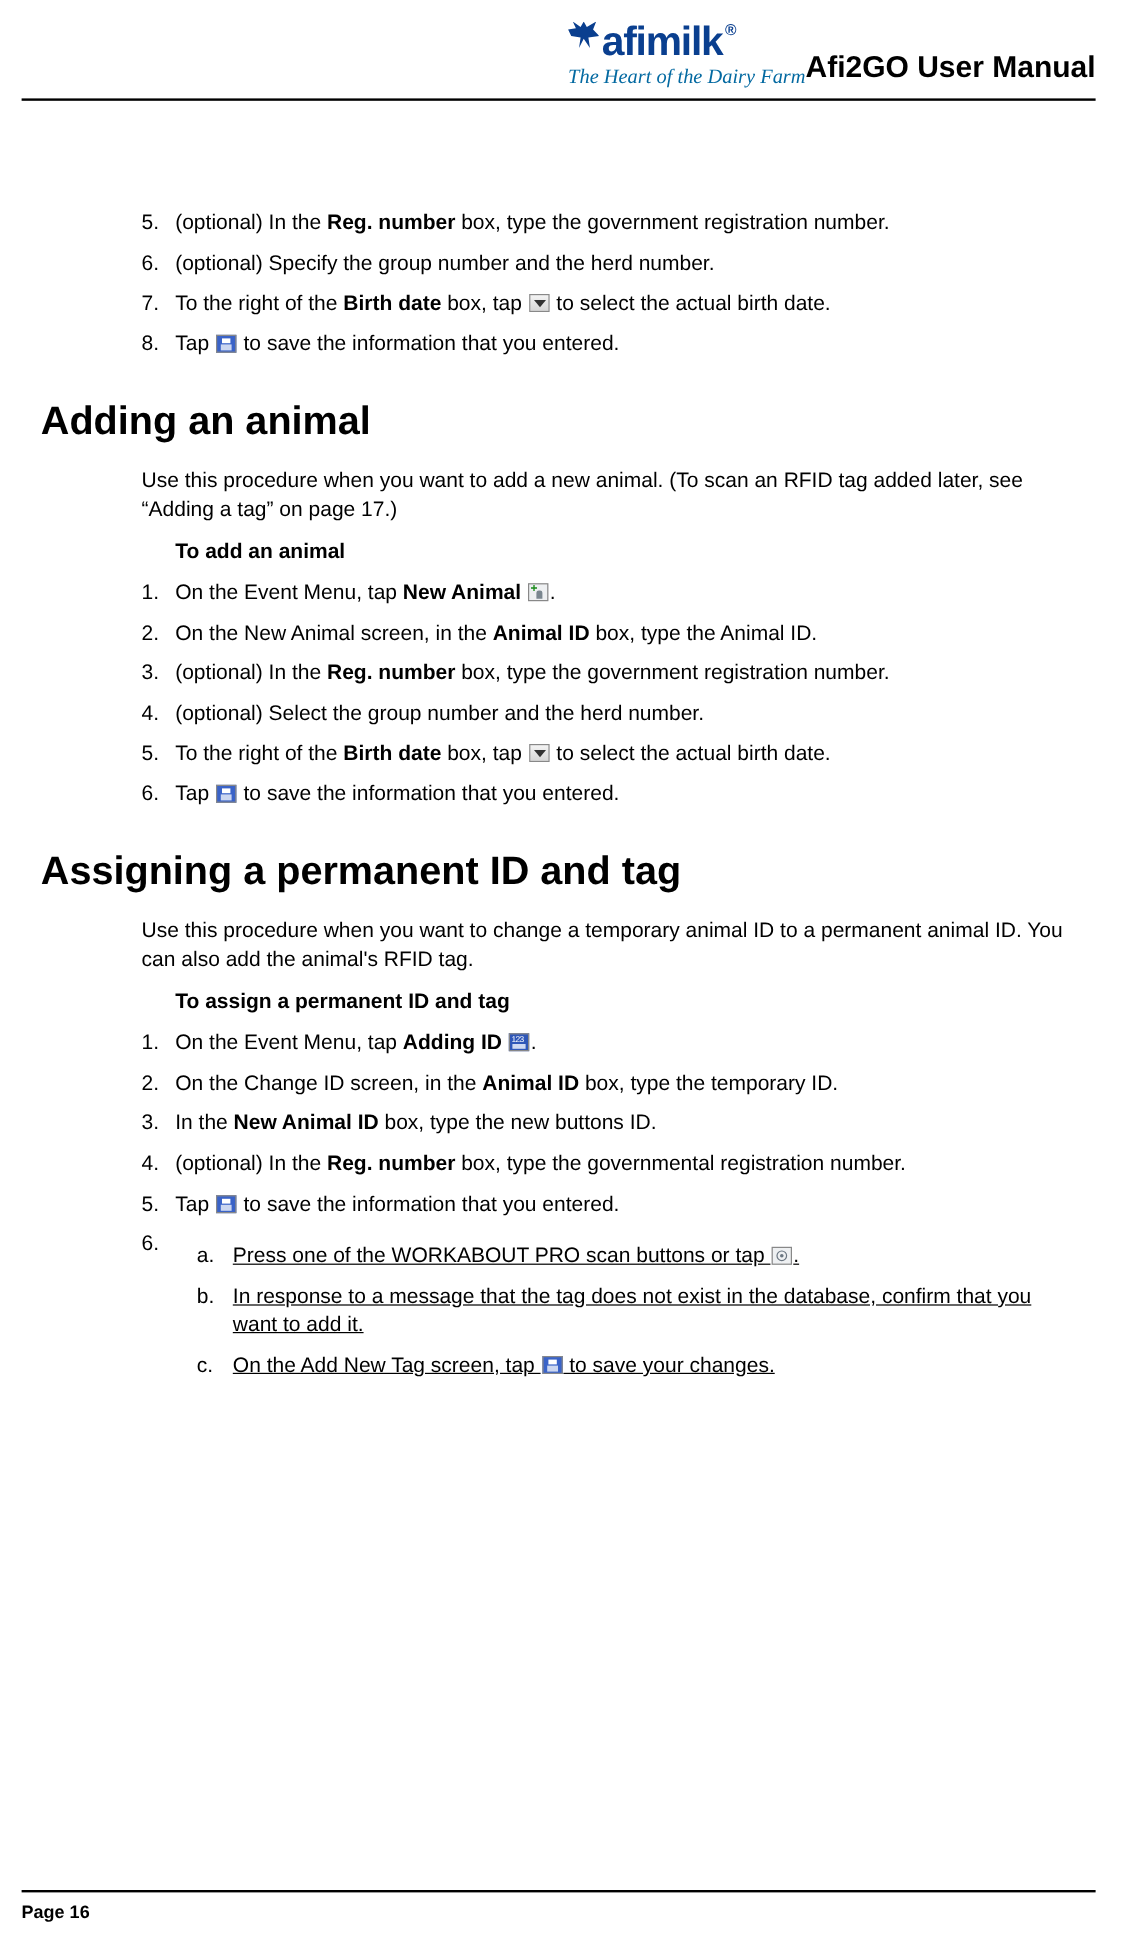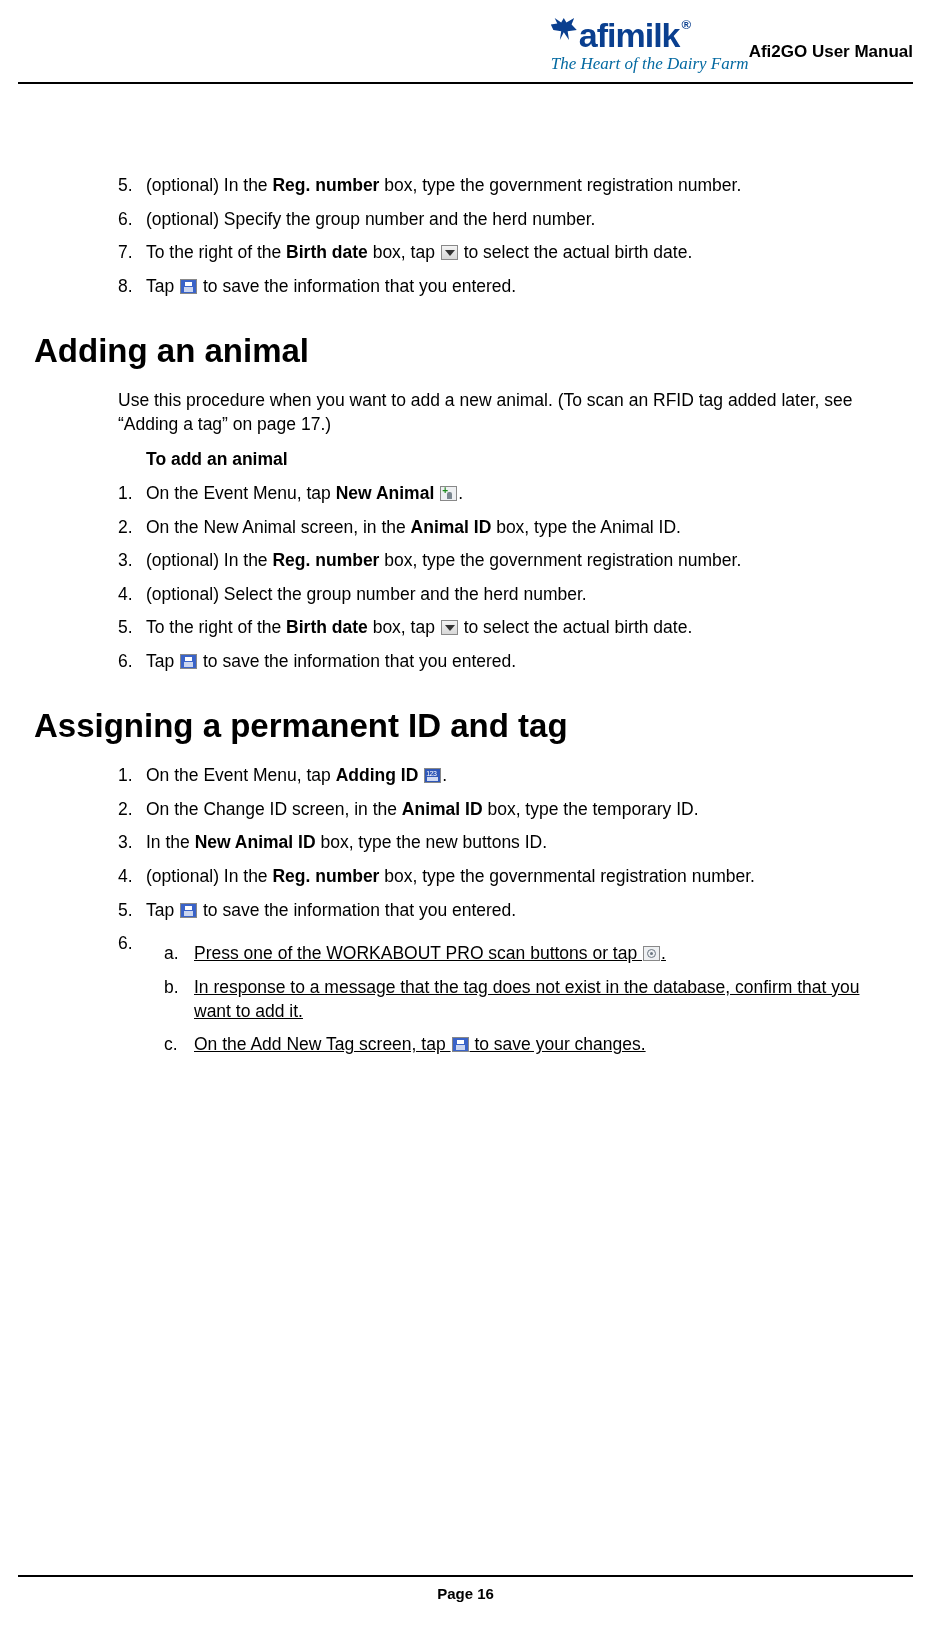--- a/index.html
+++ b/index.html
@@ -25,21 +25,21 @@
     margin-bottom: 90px;
   }
   .logo-block { display: flex; flex-direction: column; }
   .logo-top { display: flex; align-items: flex-start; font-family: Arial, Helvetica, sans-serif; font-weight: bold; font-size: 34px; color: #0a3f8f; letter-spacing: -1px; line-height: 1; }
   .logo-top .reg { font-size: 13px; margin-left: 2px; margin-top: 0; }
   .logo-top .cow {
     width: 26px; height: 22px; background: #0a3f8f; margin-right: 2px;
     clip-path: polygon(15% 0,25% 25%,0 30%,10% 55%,40% 60%,35% 100%,50% 65%,70% 100%,65% 60%,100% 55%,80% 30%,90% 0,60% 20%,50% 0,40% 20%);
   }
   .tagline { font-family: "Times New Roman", serif; font-style: italic; color: #0369a1; font-size: 17px; margin-top: 2px; }
-  .manual-title { font-family: Arial, Helvetica, sans-serif; font-weight: bold; font-size: 17px; margin-top: 24px; }
+  .manual-title { font-family: Arial, Helvetica, sans-serif; font-weight: bold; font-size: 25px; margin-top: 24px; }
 
   .content { margin-left: 100px; margin-right: 12px; font-size: 17.5px; line-height: 1.35; }
   ol.num { list-style: none; padding-left: 0; margin: 0 0 28px 0; }
   ol.num > li { display: flex; margin-bottom: 10px; }
   ol.num > li > .n { width: 28px; flex-shrink: 0; }
   ol.num > li > .t { flex: 1; }
   ol.num > li > .t .sub { margin-top: 10px; }
 
   ol.alpha { list-style: none; padding-left: 18px; margin: 0; }
   ol.alpha > li { display: flex; margin-bottom: 10px; }
@@ -64,21 +64,20 @@
   .icon.changeid::before { content:"123"; position:absolute; left:1px; top:0; font-size:7px; color:#fff; font-family: Arial; letter-spacing:-0.5px; }
   .icon.changeid::after { content:""; position:absolute; left:2px; bottom:1px; width:11px; height:4px; background:#cfd9f2; }
   .icon.scan { background:#eef0f2; }
   .icon.scan::before { content:""; position:absolute; left:3px; top:2px; width:9px; height:9px; border:1px solid #6a7580; border-radius:50%; box-sizing:border-box; }
   .icon.scan::after { content:""; position:absolute; left:6px; top:5px; width:3px; height:3px; background:#6a7580; border-radius:50%; }
 
   .footer {
     position: absolute;
     left: 18px; right: 38px; bottom: 24px;
     border-top: 2px solid #000;
-    text-align: center;
     font-family: Arial, Helvetica, sans-serif;
     font-weight: bold;
     font-size: 15px;
     padding-top: 8px;
     margin-top: 28px;
   }
 </style>
 </head>
 <body>
 
@@ -141,20 +140,22 @@
         <span class="n">5.</span>
         <span class="t"><span>To the right of the </span><b>Birth date</b><span> box, tap </span><span class="icon dropdown"></span><span> to select the actual birth date.</span></span>
       </li>
       <li>
         <span class="n">6.</span>
         <span class="t"><span>Tap </span><span class="icon save"></span><span> to save the information that you entered.</span></span>
       </li>
     </ol>
 
     <h2 class="section">Assigning a permanent ID and tag</h2>
+    <div class="intro">Use this procedure when you want to change a temporary animal ID to a permanent animal ID.  You can also add the animal's RFID tag.</div>
+    <div class="subhead">To assign a permanent ID and tag</div>
     <ol class="num" style="margin-bottom:0">
       <li>
         <span class="n">1.</span>
         <span class="t"><span>On the Event Menu, tap </span><b>Adding ID</b><span> </span><span class="icon changeid"></span><span>.</span></span>
       </li>
       <li>
         <span class="n">2.</span>
         <span class="t"><span>On the Change ID screen, in the </span><b>Animal ID</b><span> box, type the temporary ID.</span></span>
       </li>
       <li>

